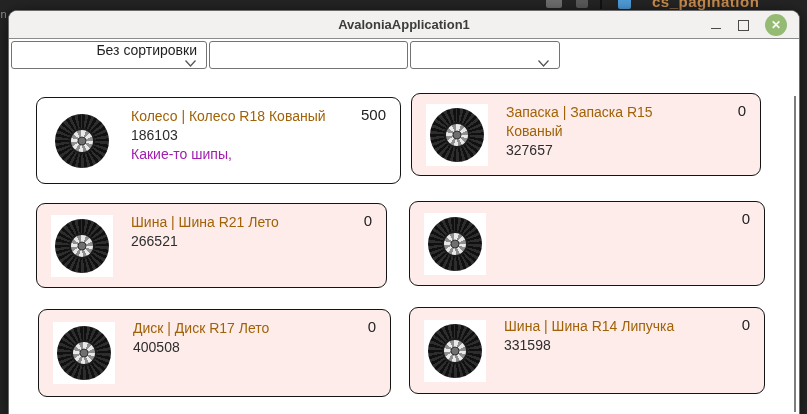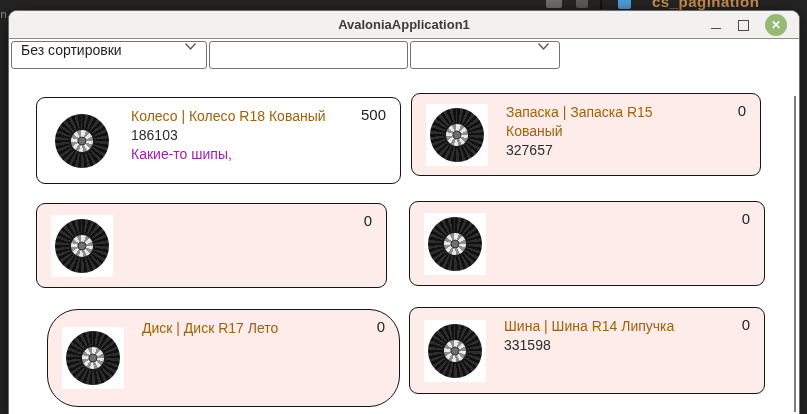--- a/index.html
+++ b/index.html
@@ -30,33 +30,33 @@
   .btn-max { width:11px; height:11px; border:1.5px solid #4a4a4a; background:none; }
   .btn-close { width:22px; height:22px; border:none; border-radius:50%; background:#94ba74; color:#f6f8f3;
     font-size:12px; font-weight:bold; line-height:22px; text-align:center; padding:0; }
 
   
   .toolbar { position:absolute; left:2px; top:30px; width:100%; height:30px; }
   .tb-ctl { position:absolute; top:0; height:28px; background:#fff; border:1px solid #737373; border-radius:3px; }
   .combo-sort { left:0; width:196px; }
   .search-box { left:198px; width:199px; }
   .combo-filter { left:399px; width:150px; }
-  .combo-inner { display:flex; align-items:flex-start; justify-content:space-between; height:100%; padding:0 9px; }
+  .combo-inner { display:flex; align-items:flex-end; justify-content:space-between; height:100%; padding:0 9px;flex-direction:column; }
   .combo-value { font-size:14px; color:#1f1f1f; }
   .chev { width:13px; height:9px; }
   .search-input { width:100%; height:100%; border:none; outline:none; background:transparent; font-size:14px; padding:0 8px; font-family:inherit; }
 
   
   .card { position:absolute; border:1.5px solid #141414; border-radius:9px; background:#fff; }
   .card--pink { background:#fdecea; }
   .card-0 { left:27px;  top:86px;  width:365px; height:87px; }
   .card-1 { left:402px; top:82px;  width:350px; height:83px;text-decoration:underline; }
   .card-2 { left:27px;  top:192px; width:351px; height:85px; }
   .card-3 { left:400px; top:190px; width:356px; height:85px; }
-  .card-4 { left:38px;  top:298px; width:353px; height:98px;border-radius:31px; }
+  .card-4 { left:29px;  top:298px; width:353px; height:88px; }
   .card-5 { left:400px; top:296px; width:356px; height:87px; }
 
   .card-img { position:absolute; left:14px; top:50%; transform:translateY(-50%);
     width:62px; height:62px; background:#fff; display:flex; align-items:center; justify-content:center; }
   .tire { width:54px; height:54px; border-radius:50%;
     background:repeating-conic-gradient(#101010 0deg 7deg, #2d2d2d 7deg 14deg); position:relative; }
   .rim { position:absolute; inset:14px; border-radius:50%;
     background:repeating-conic-gradient(#e9e9e9 0deg 22deg, #8f8f8f 22deg 44deg); border:2px solid #1c1c1c; }
   .rim::after { content:""; position:absolute; left:50%; top:50%; width:7px; height:7px;
     transform:translate(-50%,-50%); border-radius:50%; background:#6f6f6f; border:1px solid #333; }
@@ -142,40 +142,46 @@
       </div>
       <div class="card-count">0</div>
     </div>
 
     <div class="card card--pink card-2">
       <div class="card-img">
           <div class="tire">
             <div class="rim"></div>
           </div>
         </div>
+      <div class="card-text">
+        <div class="card-title">Шина | Шина R21 Лето</div>
+        <div class="card-id">266521</div>
+        <div class="card-desc"></div>
+      </div>
       <div class="card-count">0</div>
     </div>
 
     <div class="card card--pink card-3">
       <div class="card-img">
           <div class="tire">
             <div class="rim"></div>
           </div>
         </div>
       <div class="card-count">0</div>
     </div>
 
     <div class="card card--pink card-4">
       <div class="card-img">
           <div class="tire">
             <div class="rim"></div>
           </div>
         </div>
       <div class="card-text">
         <div class="card-title">Диск | Диск R17 Лето</div>
+        <div class="card-id">400508</div>
         <div class="card-desc"></div>
       </div>
       <div class="card-count">0</div>
     </div>
 
     <div class="card card--pink card-5">
       <div class="card-img">
           <div class="tire">
             <div class="rim"></div>
           </div>

